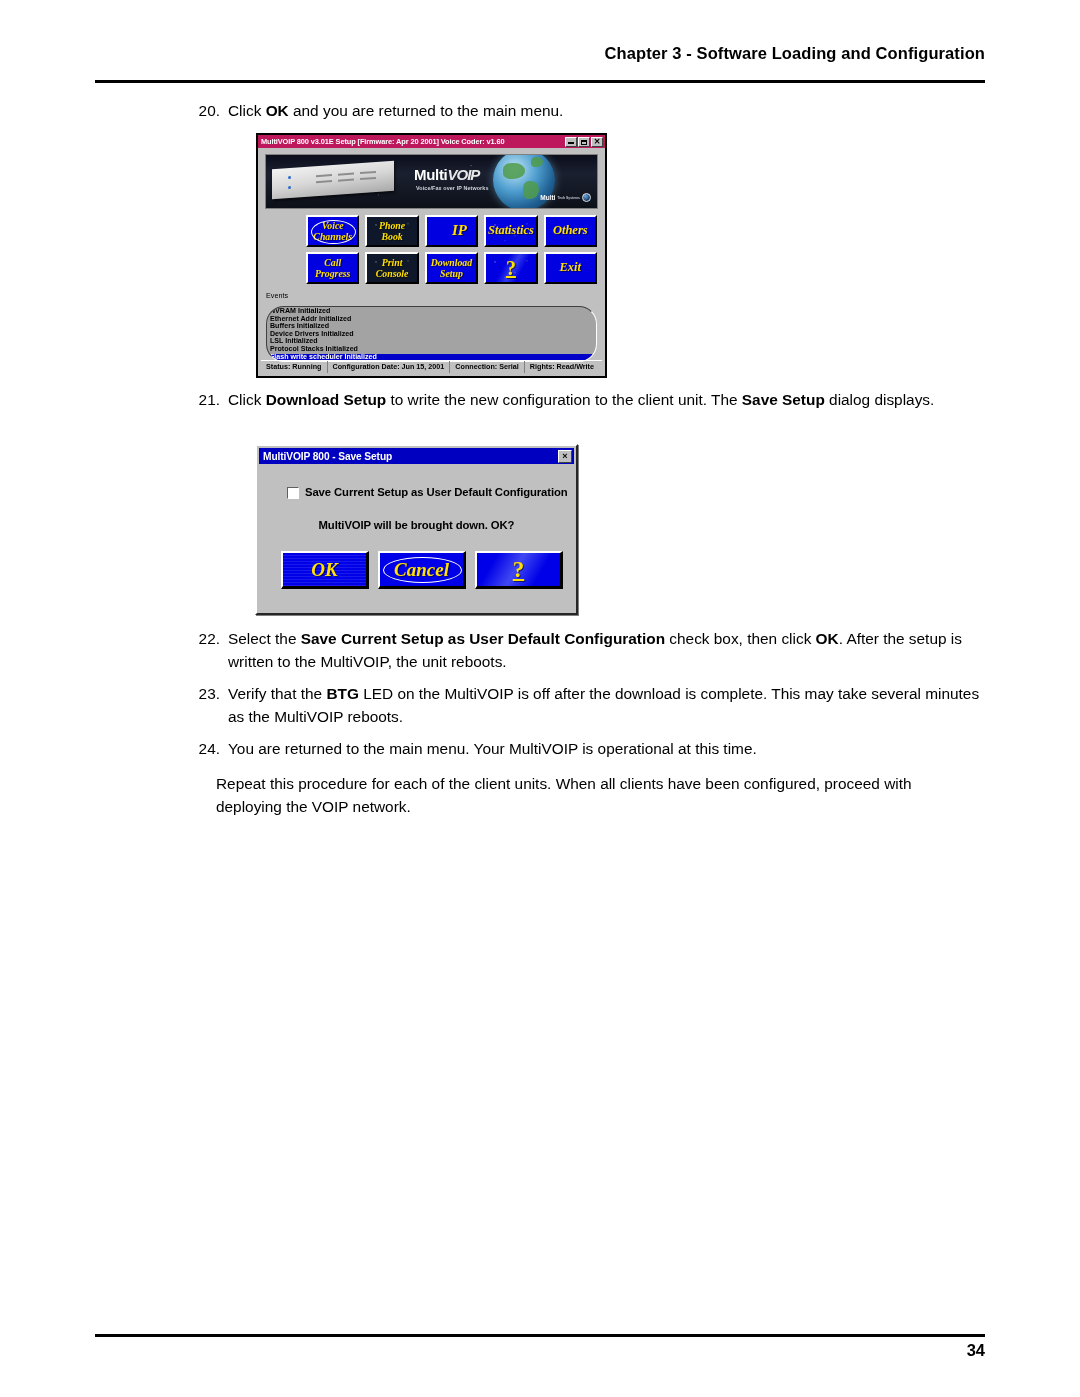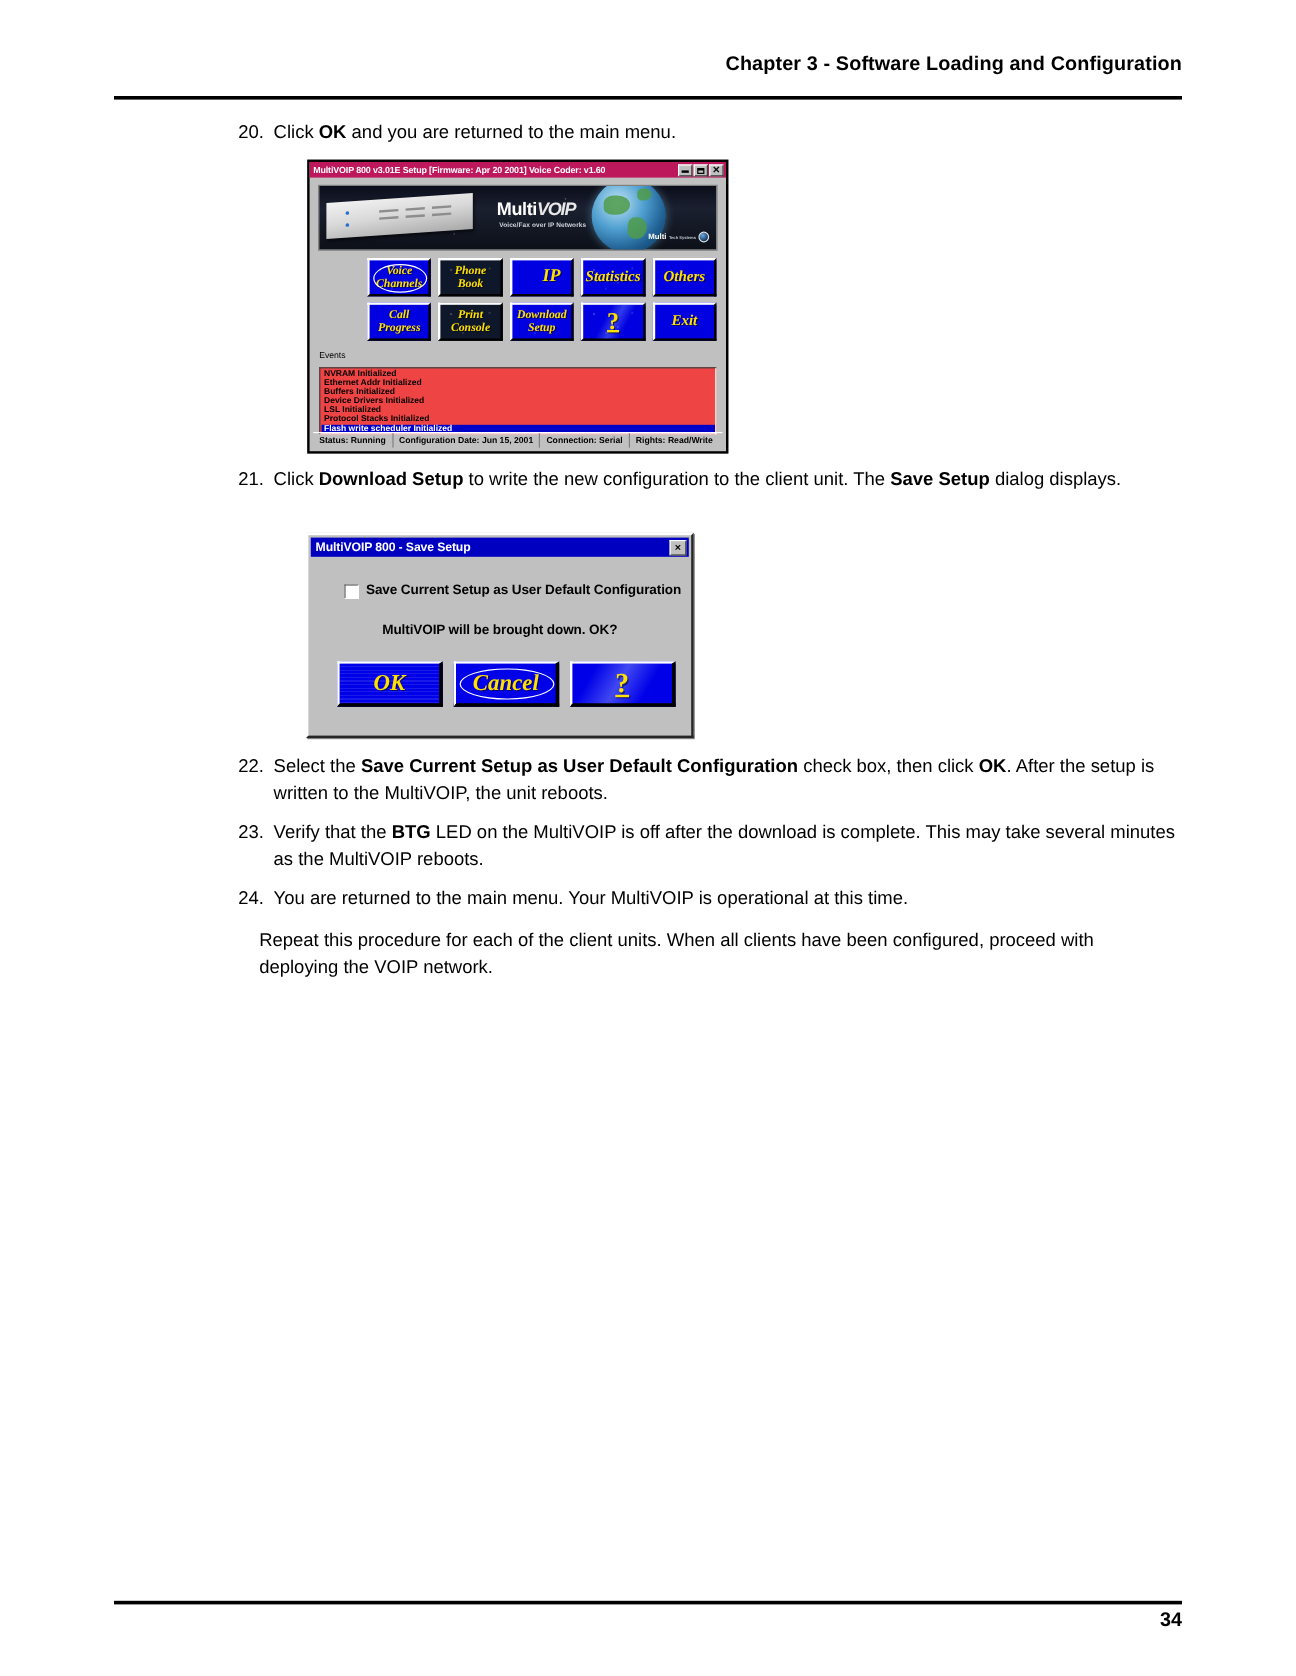--- a/index.html
+++ b/index.html
@@ -345,29 +345,30 @@
   .events-group {
     margin: 7px 8px 0 8px;
   }
   .events-legend {
     font-size: 7.2px;
     font-weight: normal;
     color: #000;
     margin-bottom: 6px;
   }
   .events-list {
-    background: #ef4444;
+    background: #a3a3a3;
     border-top: 1px solid #404040;
     border-left: 1px solid #404040;
     border-right: 1px solid #ffffff;
     border-bottom: 1px solid #ffffff;
     height: 56px;
     box-sizing: border-box;
     padding: 1px 0 0 1px;
     overflow: hidden;
+    border-radius: 18px;
   }
   .event-item {
     font-size: 7.1px;
     font-weight: bold;
     line-height: 7.6px;
     padding: 0 2px;
     white-space: nowrap;
     color: #000;
   }
   .event-item.selected {

